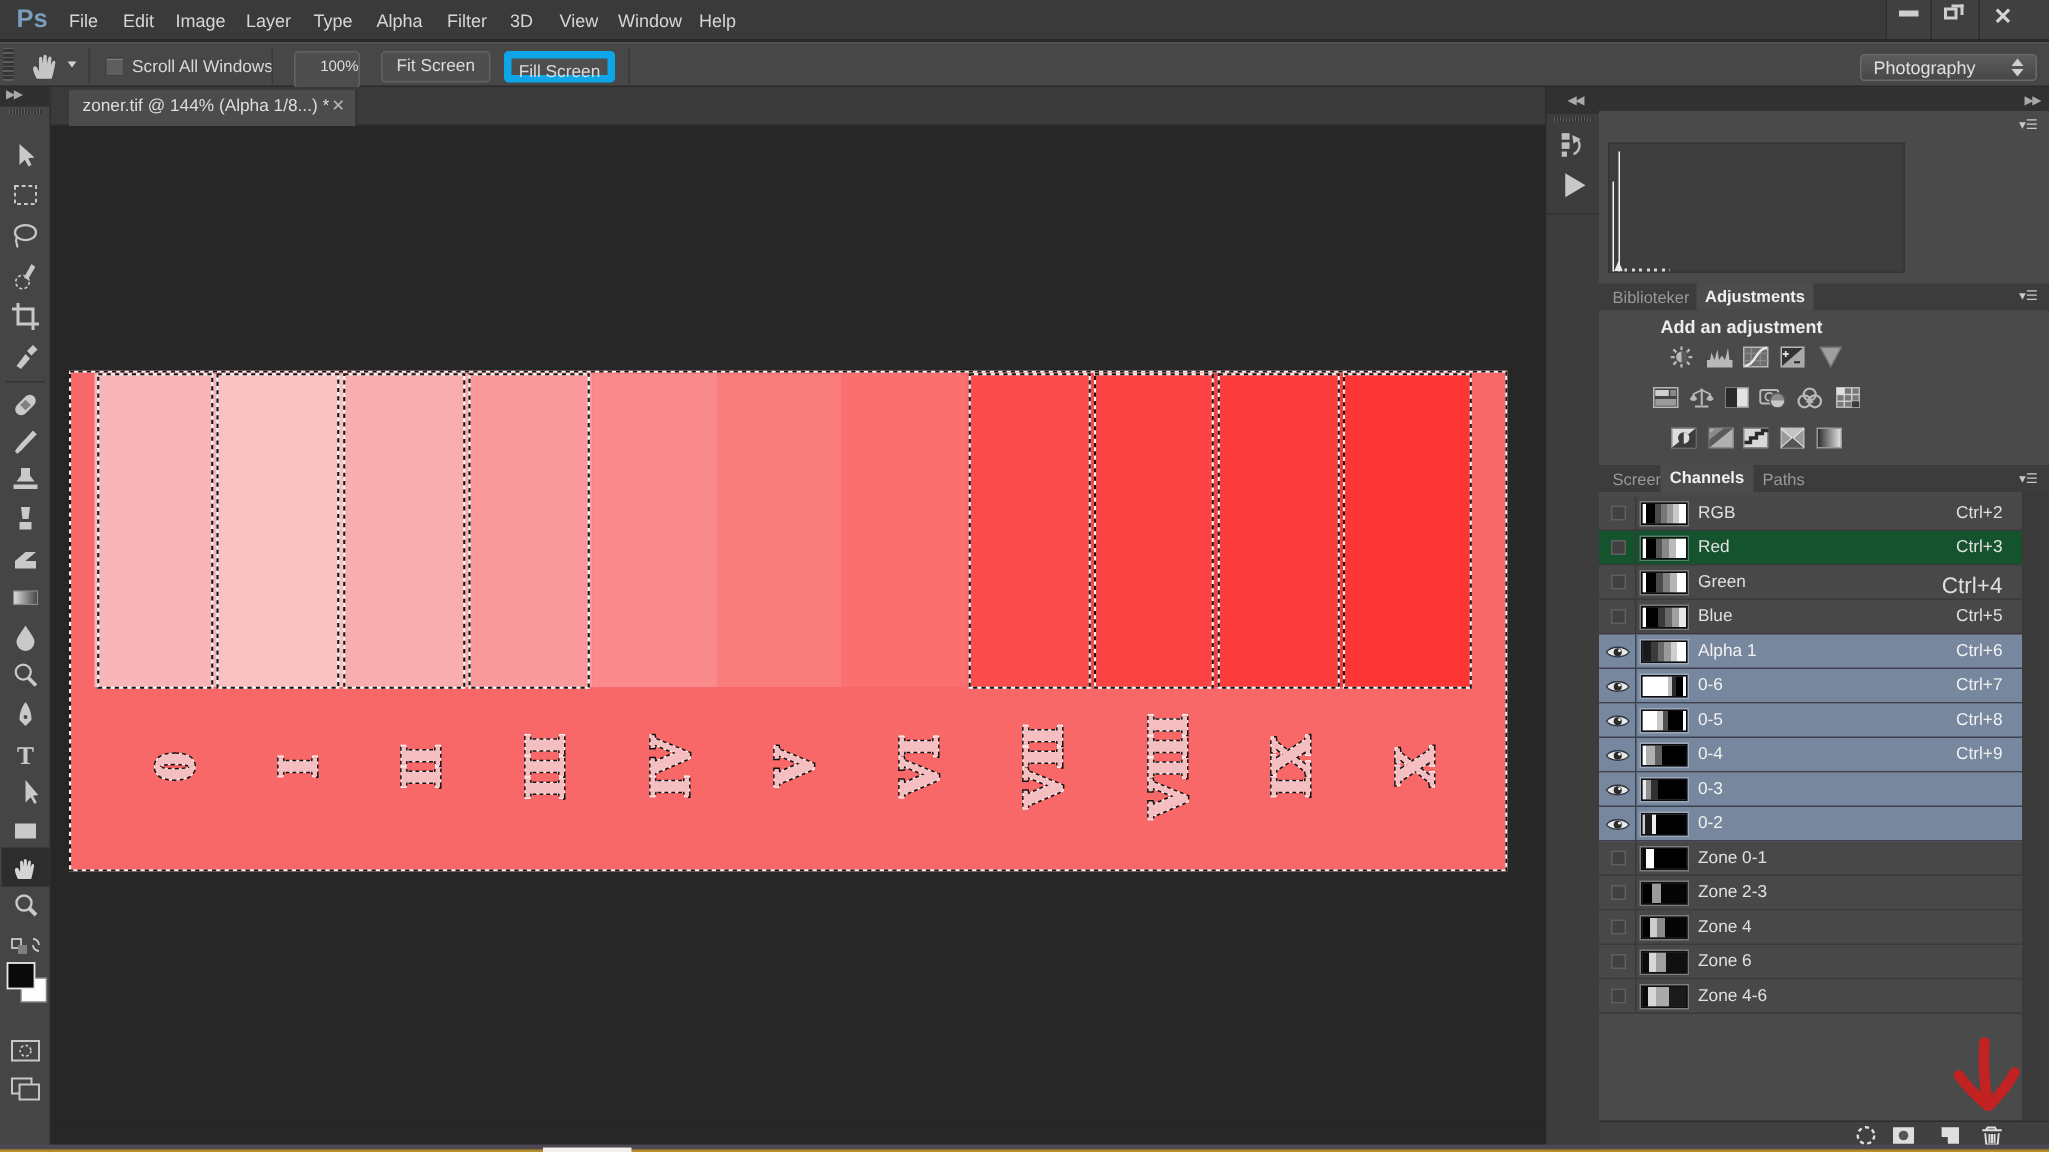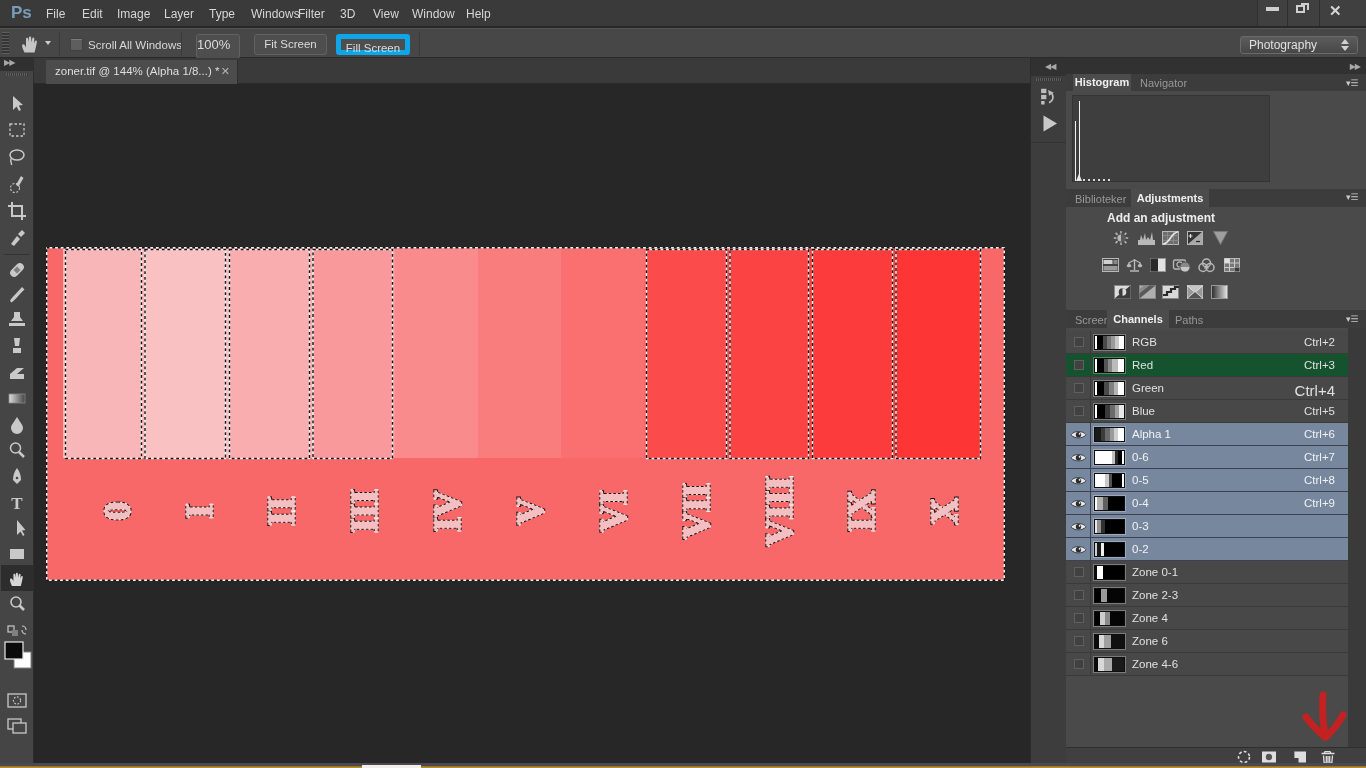--- a/index.html
+++ b/index.html
@@ -13,21 +13,21 @@
 <body>
 <div id="stage">
 
   <div class="abs" style="left:0;top:0;width:1366px;height:27px;background:#3a3a3a;border-bottom:1px solid #282828;">
     <span class="abs" style="left:11px;top:3px;font-size:17px;font-weight:bold;color:#7b9cba;letter-spacing:0px;">Ps</span>
     <span class="mitem abs" style="left:46px;top:7px;">File</span>
     <span class="mitem abs" style="left:82px;top:7px;">Edit</span>
     <span class="mitem abs" style="left:117px;top:7px;">Image</span>
     <span class="mitem abs" style="left:164px;top:7px;">Layer</span>
     <span class="mitem abs" style="left:209px;top:7px;">Type</span>
-    <span class="mitem abs" style="left:251px;top:7px;">Windows</span>
+    <span class="mitem abs" style="left:251px;top:7px;">Alpha</span>
     <span class="mitem abs" style="left:298px;top:7px;">Filter</span>
     <span class="mitem abs" style="left:340px;top:7px;">3D</span>
     <span class="mitem abs" style="left:373px;top:7px;">View</span>
     <span class="mitem abs" style="left:412px;top:7px;">Window</span>
     <span class="mitem abs" style="left:466px;top:7px;">Help</span>
 
     <div class="abs" style="left:1257px;top:0;width:30px;height:26px;border-left:1px solid #2e2e2e;background:#404040;"></div>
     <div class="abs" style="left:1287px;top:0;width:32px;height:26px;border-left:1px solid #2e2e2e;background:#404040;"></div>
     <div class="abs" style="left:1319px;top:0;width:47px;height:26px;border-left:1px solid #2e2e2e;background:#404040;"></div>
     <div class="abs" style="left:1266px;top:7px;width:13px;height:4px;background:#cfcfcf;"></div>
@@ -40,21 +40,21 @@
     <div class="abs" style="left:2px;top:3px;width:7px;height:22px;background:repeating-linear-gradient(#5d5d5d 0 1px,#353535 1px 3px);"></div>
     <svg class="abs" style="left:20px;top:6px;" width="20" height="19" viewBox="0 0 20 19">
       <path d="M4.5 17.5 C2.8 14 1.5 11 2.3 9.8 C3.1 8.8 4.3 9.2 5 10.6 L6 12.6 L6 4.2 C6 2.4 8.1 2.4 8.2 4.2 L8.5 7.6 L8.9 2.8 C9.1 1 11.1 1.1 11.2 2.9 L11.3 7.6 L12.2 3.7 C12.6 2 14.4 2.4 14.3 4.1 L14 8.4 L14.9 6.3 C15.6 4.8 17.2 5.4 16.9 7 C16.4 9.8 15.8 13 14.5 17.5 Z" fill="#c6c6c6"></path>
     </svg>
     <span class="abs" style="left:45px;top:12px;width:0;height:0;border-left:3.5px solid transparent;border-right:3.5px solid transparent;border-top:4.5px solid #cfcfcf;"></span>
     <div class="abs" style="left:59px;top:3px;width:1px;height:24px;background:#3a3a3a;"></div>
     <div class="abs" style="left:70px;top:37px-28px;"></div>
     <div class="abs" style="left:70px;top:9px;width:13px;height:13px;border:1px solid #404040;background:#5e5e5e;box-shadow:inset 0 1px 0 rgba(255,255,255,0.18);"></div>
     <span class="abs" style="left:88px;top:10px;color:#d8d8d8;font-size:11.5px;">Scroll All Windows</span>
     <div class="abs" style="left:181px;top:3px;width:1px;height:24px;background:#3a3a3a;"></div>
-    <div class="abs" style="left:196px;top:5px;width:44px;height:25px;background:#4e4e4e;border:1px solid #626262;border-radius:3px;color:#dcdcdc;font-size:13px;text-align:left;line-height:19px;">100%</div>
+    <div class="abs" style="left:196px;top:5px;width:44px;height:25px;background:#4e4e4e;border:1px solid #626262;border-radius:3px;color:#dcdcdc;font-size:10px;text-align:right;line-height:19px;">100%</div>
     <div class="abs" style="left:254px;top:5px;width:73px;height:21px;background:#4e4e4e;border:1px solid #626262;border-radius:3px;color:#dcdcdc;font-size:11.5px;text-align:center;line-height:19px;">Fit Screen</div>
     <div class="abs" style="left:336px;top:5px;width:74px;height:21px;background:#4e4e4e;border:5px solid #0ea5e9;border-radius:3px;color:#dcdcdc;font-size:11.5px;text-align:center;line-height:19px;">Fill Screen</div>
     <div class="abs" style="left:419px;top:3px;width:1px;height:24px;background:#3a3a3a;"></div>
 
     <div class="abs" style="left:1240px;top:7px;width:118px;height:18px;background:linear-gradient(#5c5c5c,#474747);border:1px solid #6a6a6a;border-radius:3px;color:#e0e0e0;font-size:12px;padding-left:8px;line-height:16px;">Photography
       <span class="abs" style="right:8px;top:2px;width:0;height:0;border-left:4px solid transparent;border-right:4px solid transparent;border-bottom:5px solid #d0d0d0;"></span>
       <span class="abs" style="right:8px;top:9px;width:0;height:0;border-left:4px solid transparent;border-right:4px solid transparent;border-top:5px solid #d0d0d0;"></span>
     </div>
   </div>
 
@@ -204,24 +204,20 @@
     </svg>
     <div class="abs" style="left:0;top:84px;width:36px;height:1px;background:#333333;"></div>
   </div>
 
   <div class="abs" id="rpanel" style="left:1066px;top:58px;width:300px;height:708px;background:#4a4a4a;">
 
     <div class="abs" style="left:0;top:0;width:300px;height:16px;background:#313131;color:#a8a8a8;font-size:8px;letter-spacing:-1px;">
         <span class="abs" style="right:6px;top:4px;">▶▶</span>
       </div>
 
-    <div class="abs" style="left:0;top:16px;width:300px;height:17px;background:#3c3c3c;">
-      <div class="abs" style="left:7px;top:0;width:58px;height:17px;background:#4c4c4c;color:#f0f0f0;font-size:11px;font-weight:bold;text-align:center;line-height:17px;">Histogram</div>
-      <span class="abs" style="left:74px;top:3px;color:#989898;font-size:11px;">Navigator</span>
-    </div>
     <div class="abs" style="left:6px;top:37px;width:198px;height:87px;background:#3e3e3e;border:1px solid #343434;">
       <div class="abs" style="left:2px;top:25px;width:1px;height:60px;background:#f2f2f2;"></div>
       <div class="abs" style="left:6px;top:5px;width:1px;height:80px;background:#f2f2f2;"></div>
       <div class="abs" style="left:3px;top:78px;width:6px;height:7px;background:#e8e8e8;clip-path:polygon(0 100%,50% 0,100% 100%);"></div>
       <div class="abs" style="left:10px;top:83px;width:30px;height:2px;background:repeating-linear-gradient(90deg,#d8d8d8 0 2px,transparent 2px 5px);"></div>
     </div>
 
     <div class="abs" style="left:0;top:131px;width:300px;height:18px;background:#3c3c3c;">
       <span class="abs" style="left:9px;top:4px;color:#989898;font-size:11px;">Biblioteker</span>
       <div class="abs" style="left:65px;top:0;width:78px;height:18px;background:#4c4c4c;color:#f0f0f0;font-size:11px;font-weight:bold;text-align:center;line-height:18px;">Adjustments</div>

